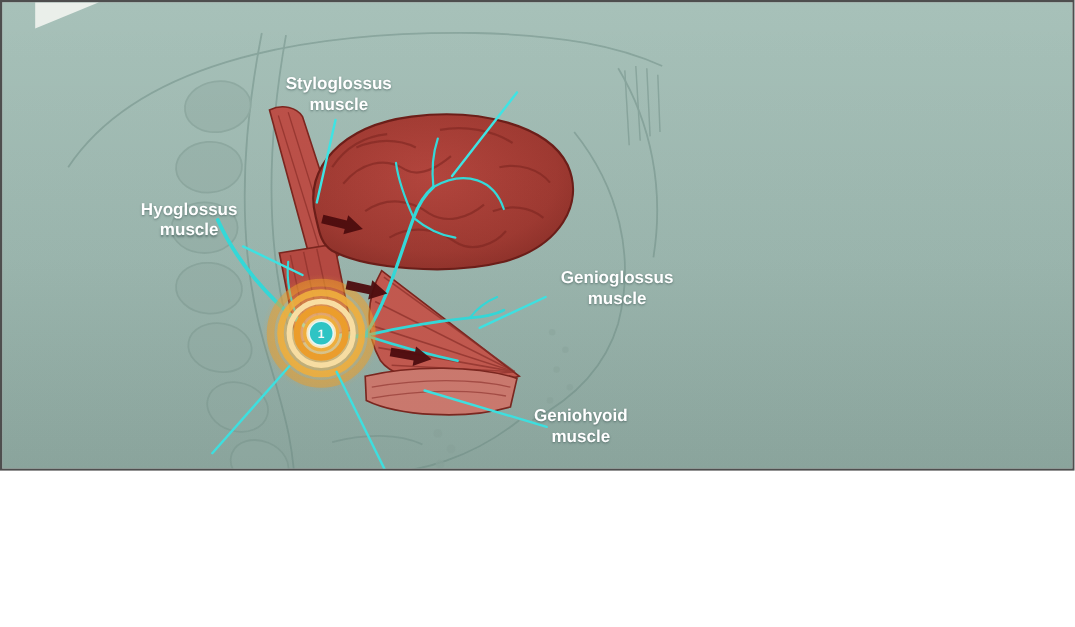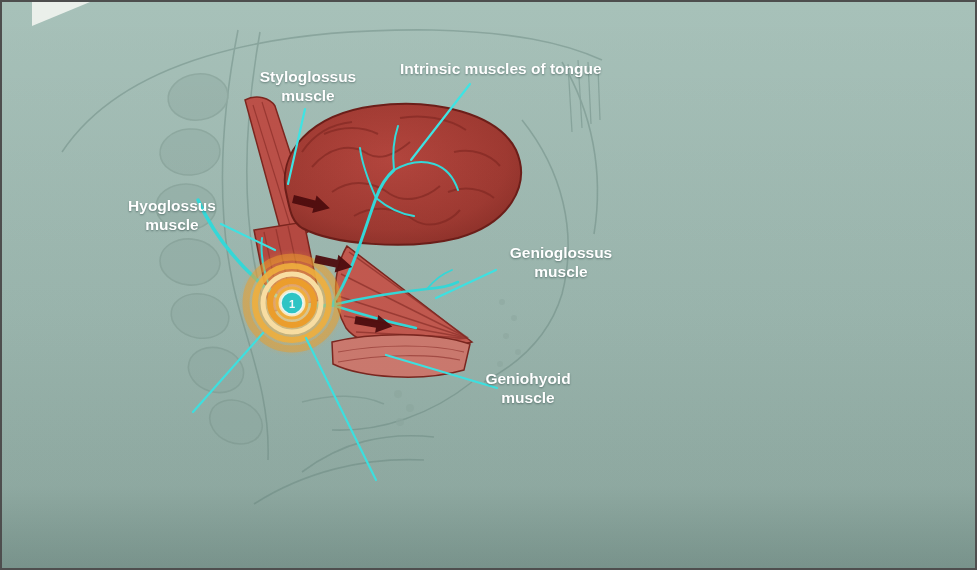--- a/index.html
+++ b/index.html
@@ -1,18 +1,18 @@
 <!DOCTYPE html>
 <html><head>
 <meta charset="utf-8">
 <style>
   html,body{margin:0;padding:0;background:#ffffff;}
   .stage{
     position:relative;
-    width:977px;height:570px;
+    width:977px;height:428px;
     box-sizing:border-box;
     border:2px solid #4e4e4e;
     overflow:hidden;
     background:linear-gradient(180deg,#a7c1b9 0%,#9db8b0 55%,#8fa9a1 100%);
     font-family:"Liberation Sans",sans-serif;
   }
   .stage svg{position:absolute;left:0;top:0;}
   .lbl{
     position:absolute;
     white-space:pre-line;
@@ -175,23 +175,22 @@
       <line x1="191" y1="410" x2="261" y2="331"></line>
       <line x1="374" y1="478" x2="304" y2="336"></line>
     </g>
 
     <rect x="0" y="0" width="977" height="570" fill="url(#vignette)"></rect>
   </svg>
 
   <div class="lbl white" style="left:226px;top:66px;width:160px;">Styloglossus
 muscle</div>
 
-  <div class="lbl white" style="left:398px;top:58px;width:260px;text-align:left;">Intrinsic muscles of tongue</div>
 
-  <div class="lbl white" style="left:95px;top:195px;width:150px;">Hyoglossus
+  <div class="lbl white" style="left:95px;top:180px;width:150px;">Hyoglossus
 muscle</div>
 
   <div class="lbl white" style="left:484px;top:242px;width:150px;">Genioglossus
 muscle</div>
 
   <div class="lbl white" style="left:451px;top:368px;width:150px;">Geniohyoid
 muscle</div>
 
 
 

